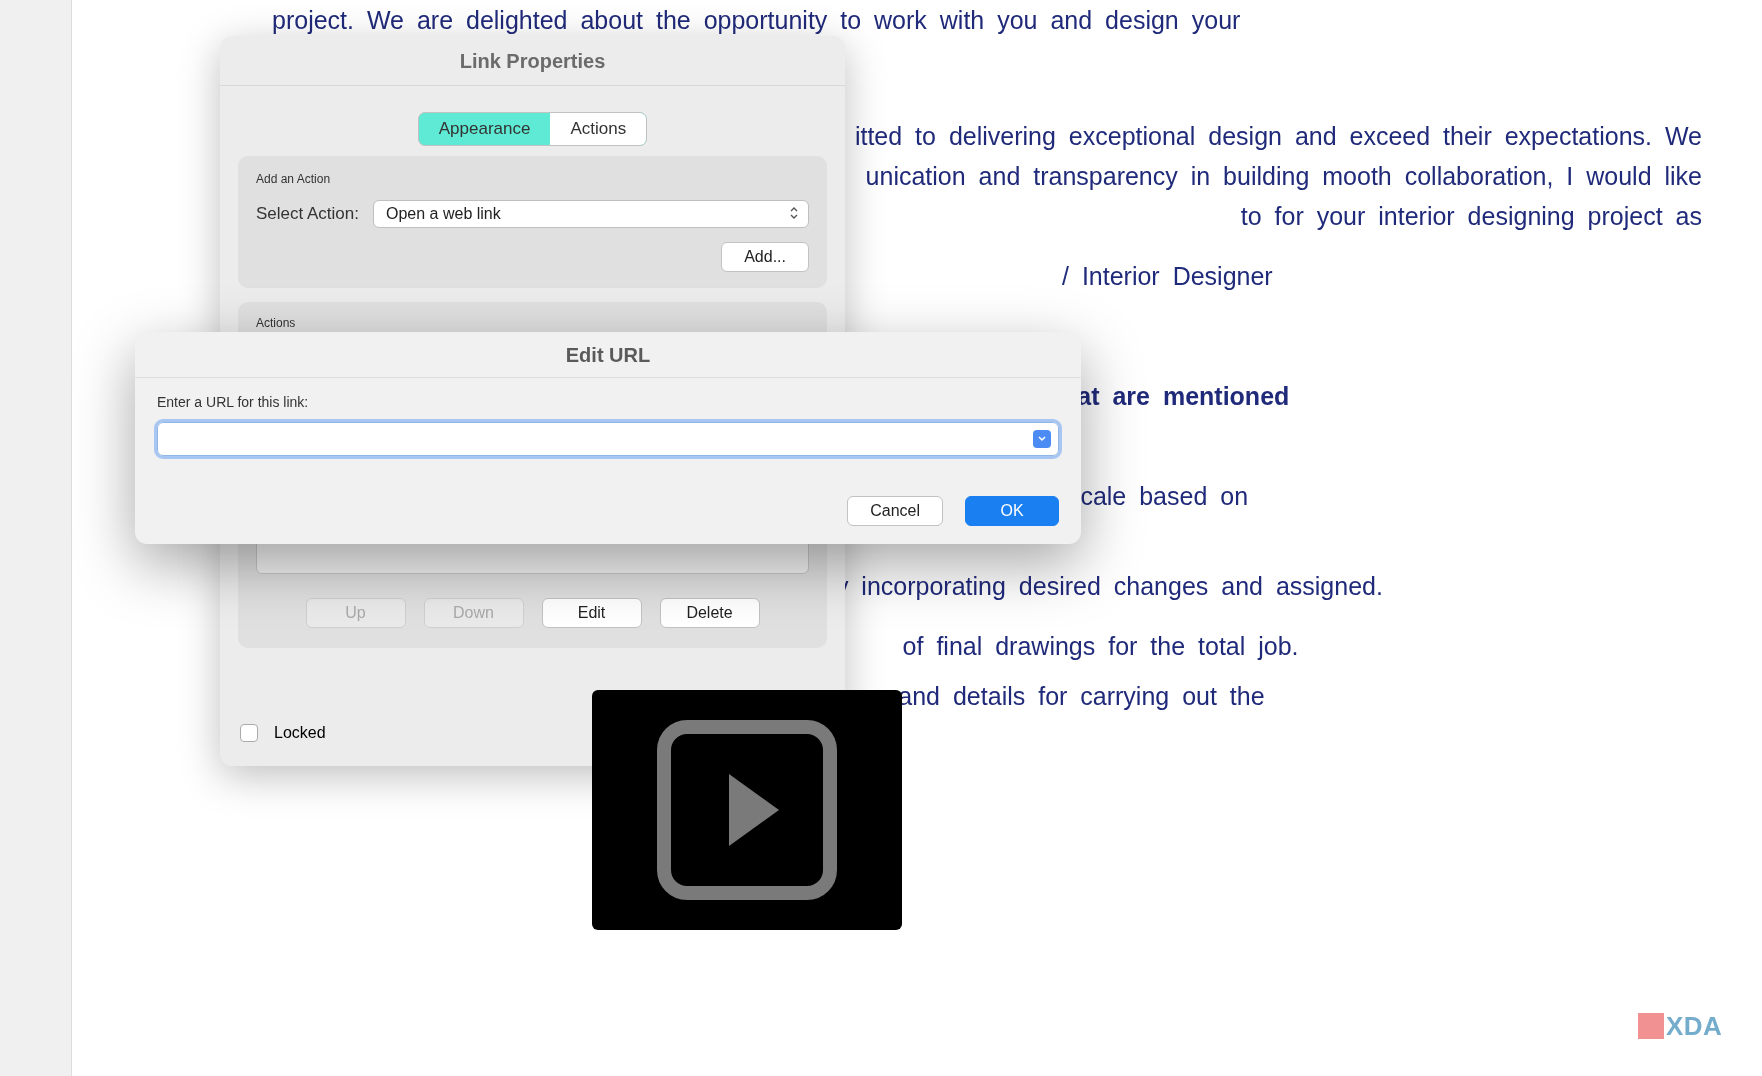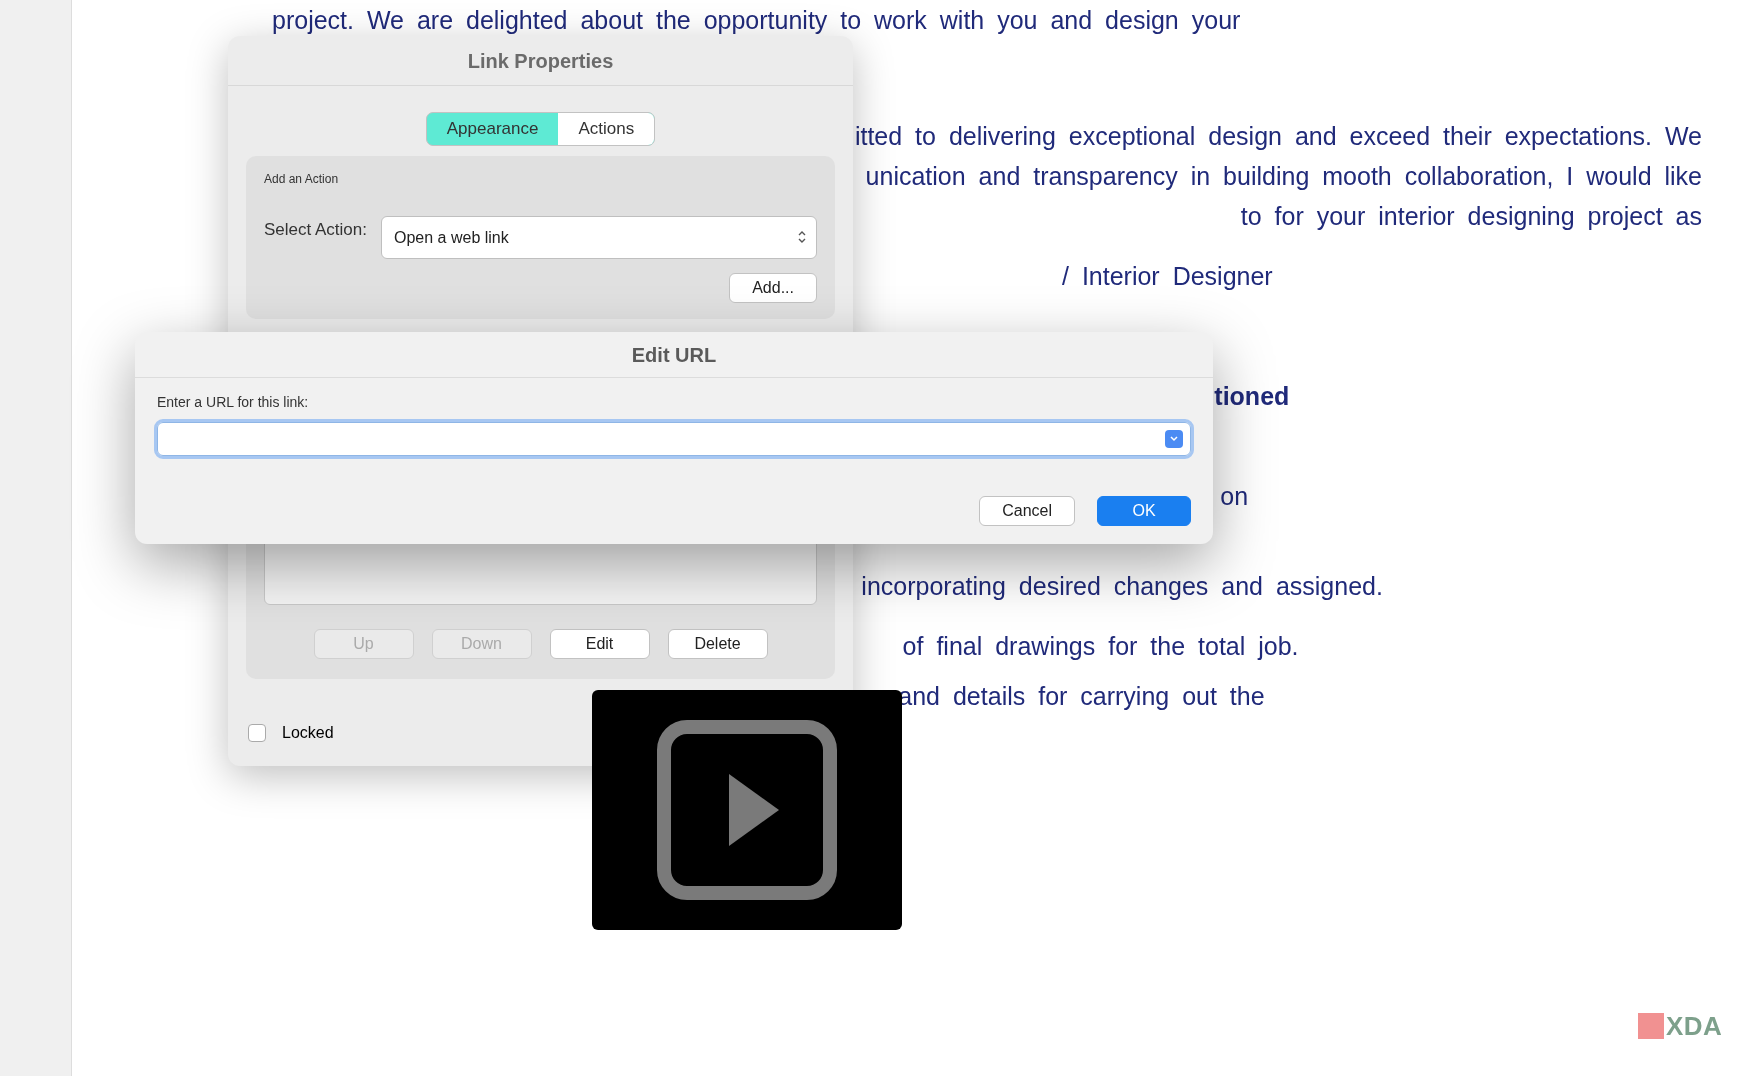--- a/index.html
+++ b/index.html
@@ -46,21 +46,21 @@
     .doc-text .p1 { margin-top: 0; }
     .doc-text .gap1 { height: 66px; }
     .doc-text .p2 { }
     .doc-text .p3 { margin-top: 20px; }
     .doc-text .heading { font-weight: 600; margin-top: 80px; }
     .doc-text .item { margin-top: 30px; }
 
     
     .dialog-linkprops {
       position: absolute;
-      left: 228px;
+      left: 220px;
       top: 36px;
       width: 625px;
       height: 730px;
       background: #ececec;
       border-radius: 12px;
       box-shadow: 0 10px 40px rgba(0,0,0,0.25);
       display: flex;
       flex-direction: column;
     }
     .lp-title {
@@ -116,32 +116,31 @@
       gap: 14px;
       margin-bottom: 14px;
     }
     .lp-label {
       font-size: 17px;
       color: #333;
       white-space: nowrap;
     }
     .lp-select {
       flex: 1;
-      height: 43px;
+      height: 28px;
       background: #fff;
       border: 1px solid #bfbfbf;
       border-radius: 6px;
       padding: 0 28px 0 12px;
       font-size: 16px;
       color: #222;
       position: relative;
       display: flex;
       align-items: center;
       justify-content: space-between;
-      margin-top: 16px;
     }
     .lp-select .caret {
       position: absolute;
       right: 10px;
       top: 50%;
       transform: translateY(-50%);
       font-size: 10px;
       color: #555;
       line-height: 1;
     }
@@ -208,21 +207,21 @@
       background: #fff;
     }
     .lp-footer-spacer { flex: 1; }
     .lp-footer .mac-btn { min-width: 100px; text-align: center; }
 
     
     .dialog-editurl {
       position: absolute;
       left: 135px;
       top: 332px;
-      width: 1078px;
+      width: 946px;
       height: 212px;
       background: #f1f1f1;
       border-radius: 12px;
       box-shadow: 0 20px 60px rgba(0,0,0,0.35);
       z-index: 10;
       display: flex;
       flex-direction: column;
     }
     .eu-title {
       text-align: center;
@@ -321,21 +320,21 @@
       z-index: 3;
     }
     .xda-sq {
       width: 26px; height: 26px;
       background: #e73838;
       display: inline-block;
     }
     .xda-text {
       font-weight: 700;
       font-size: 26px;
-      color: #14532d;
+      color: #0369a1;
       letter-spacing: 0.5px;
       font-family: sans-serif;
     }
   </style>
 </head>
 <body>
 
 <div class="page-bg">
   <div class="left-gutter"></div>
   <div class="doc-area">

